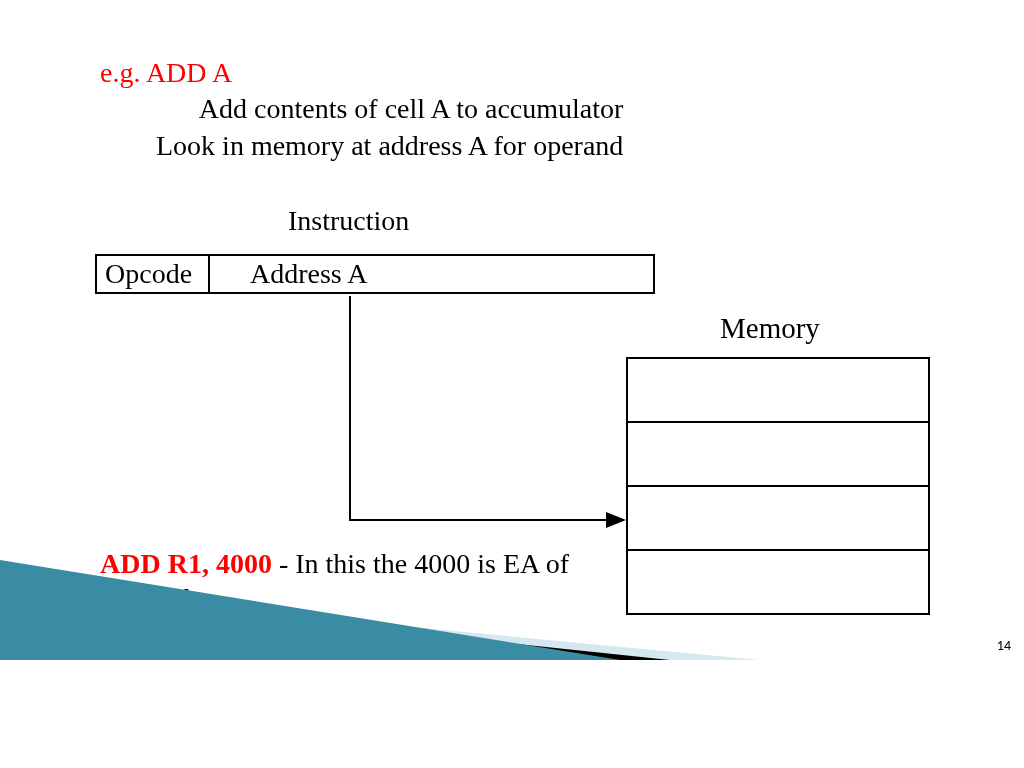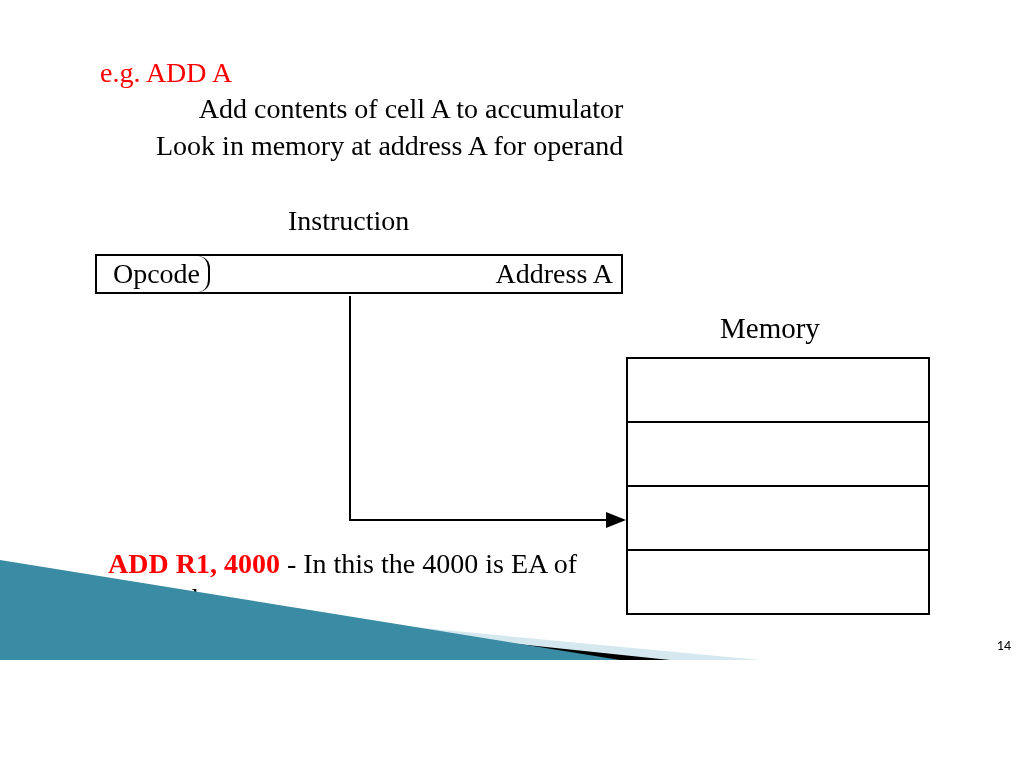--- a/index.html
+++ b/index.html
@@ -41,25 +41,25 @@
     position: absolute;
     left: 95px;
     top: 254px;
     border: 2px solid #000;
     display: flex;
     font-size: 28px;
   }
   .instruction-box .cell {
     border-right: 2px solid #000;
     padding: 2px 8px;
-    text-align: right;
-    border-radius: 12px;
+    text-align: left;
   }
   .instruction-box .cell:last-child {
     border-right: none;
+    margin-left: 32px;
   }
   .opcode-cell {
     width: 95px;
   }
   .address-cell {
     width: 395px;
   }
   .memory-label {
     position: absolute;
     left: 720px;
@@ -84,21 +84,20 @@
   .memory-box .mcell:last-child {
     border-bottom: none;
   }
   .bottom-text {
     position: absolute;
     left: 100px;
     top: 546px;
     font-size: 28px;
     line-height: 1.25;
     width: 500px;
-    margin-left: 8px;
   }
   .page-number {
     position: absolute;
     right: 13px;
     bottom: 6px;
     font-size: 14px;
     color: #000;
     font-family: Calibri, Arial, sans-serif;
   }
   

